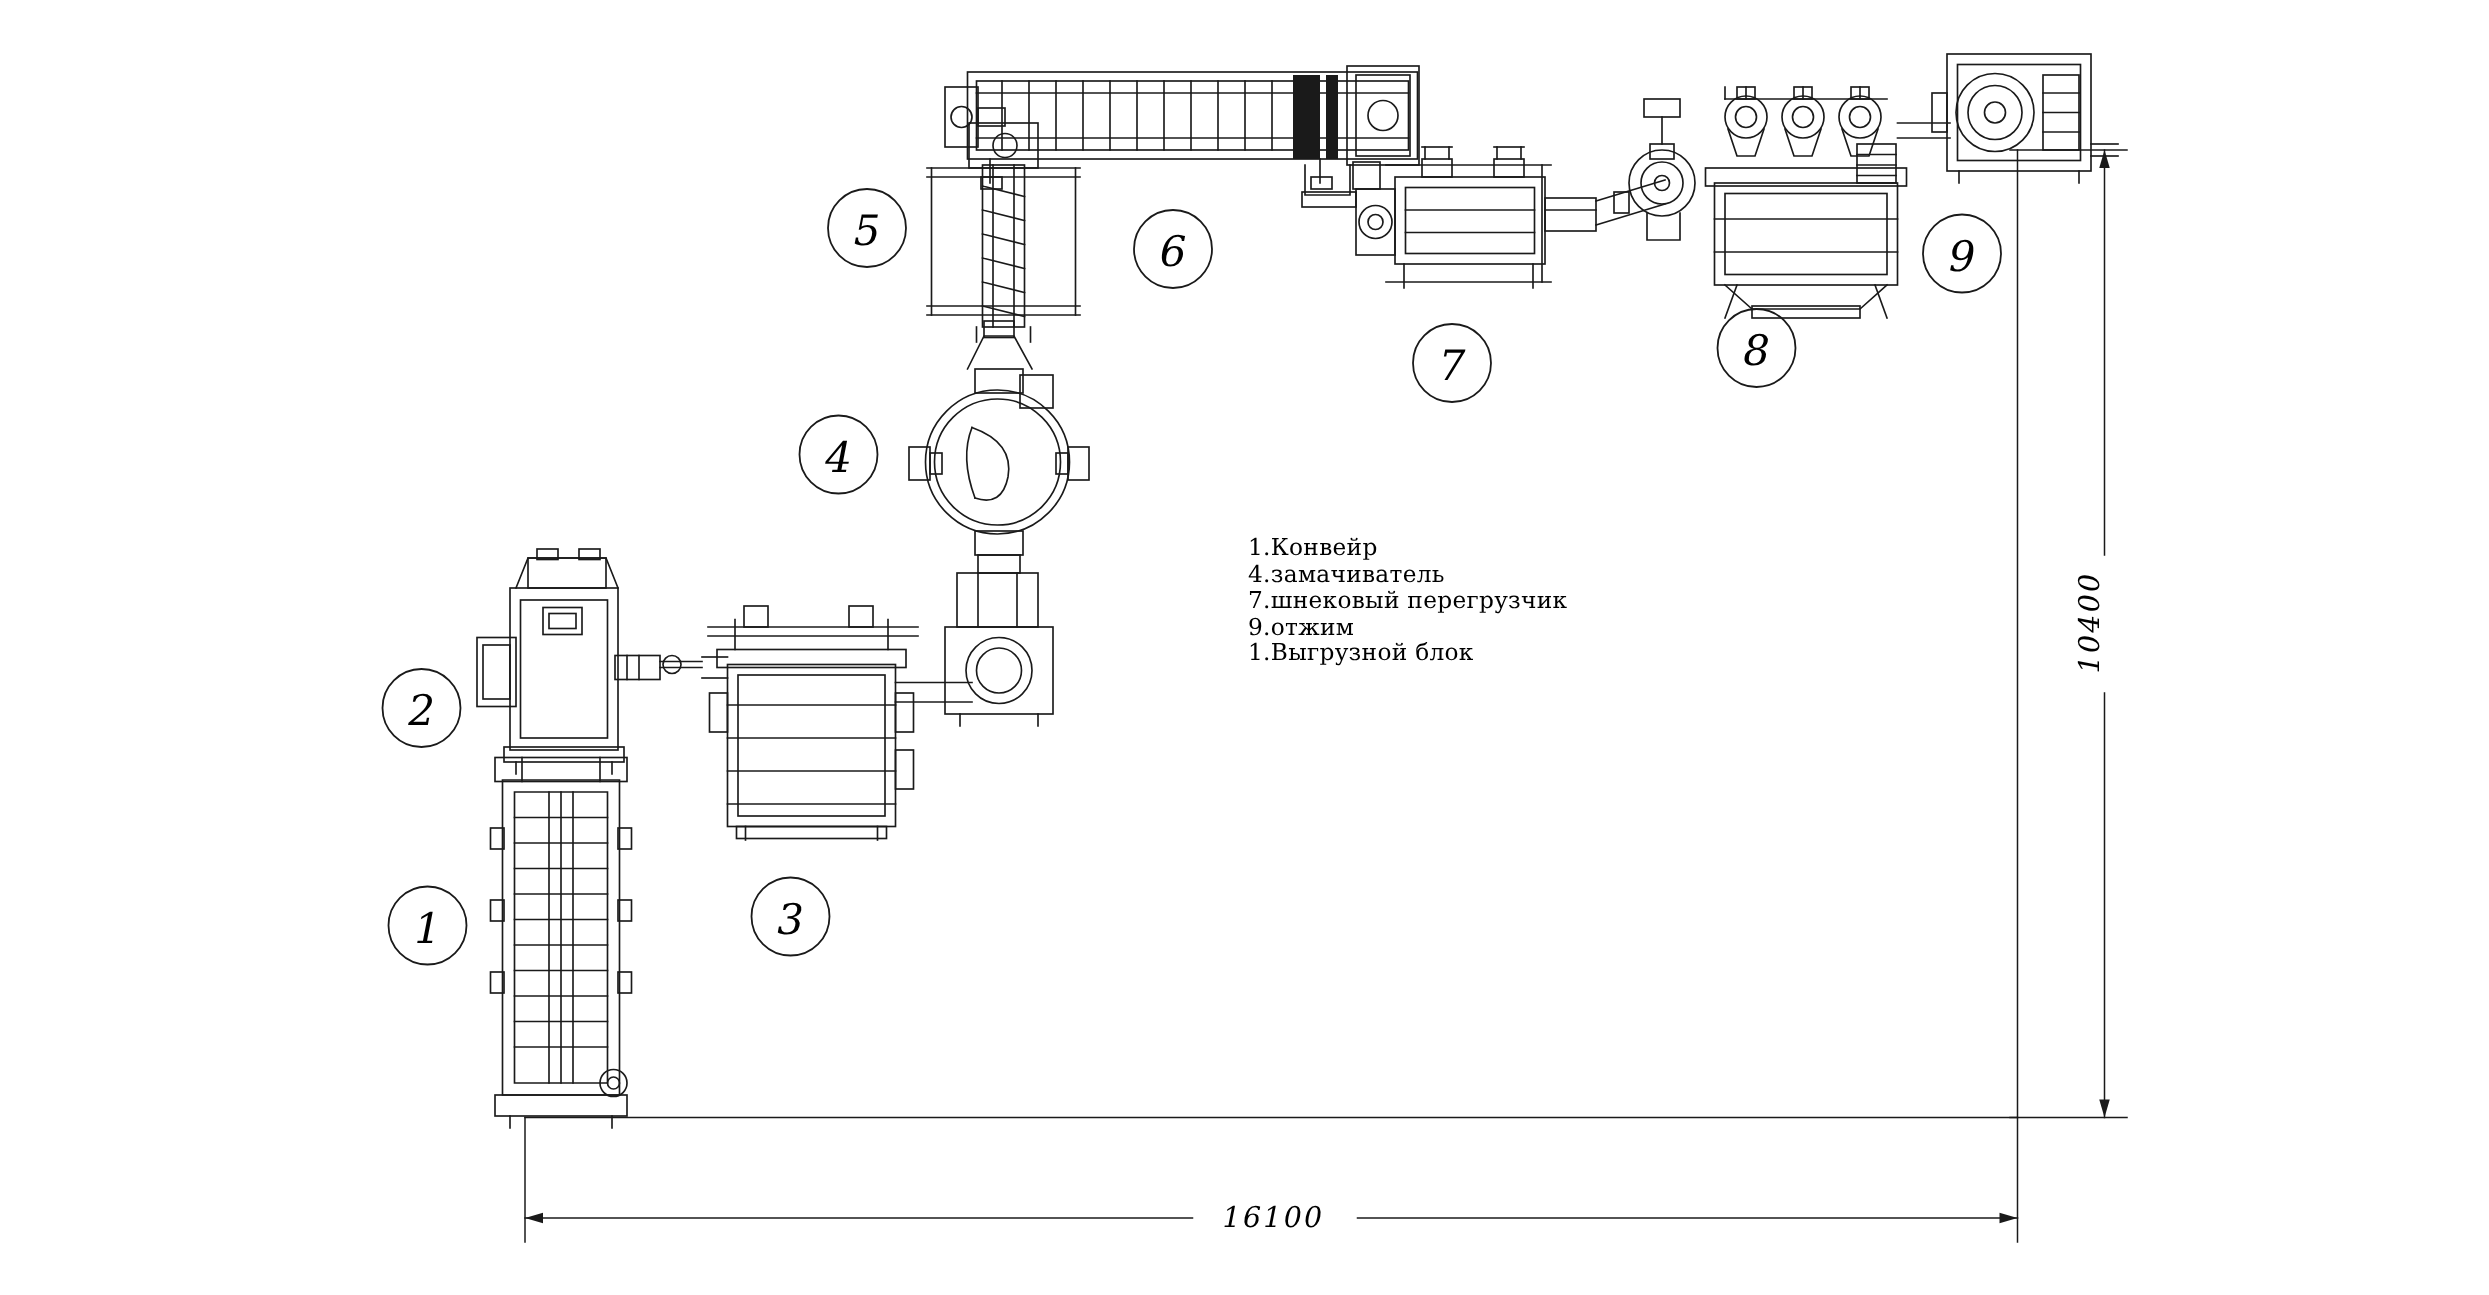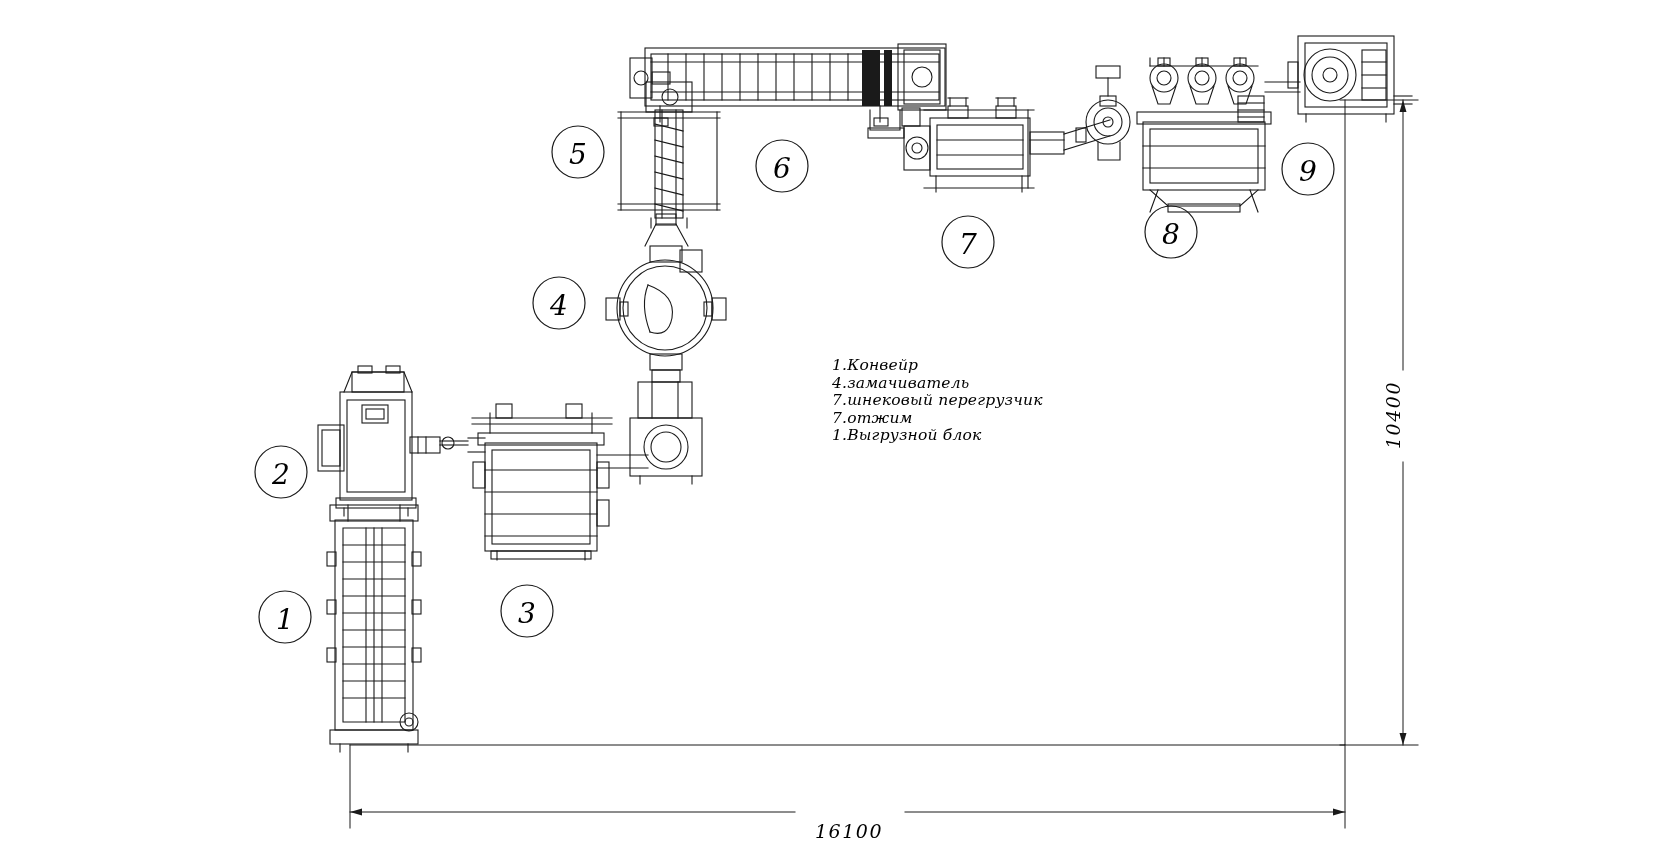--- a/index.html
+++ b/index.html
@@ -18,21 +18,20 @@
   #stage svg {
     position: absolute;
     left: 0;
     top: 0;
   }
   .legend {
     position: absolute;
     left: 832px;
     top: 357px;
     font-family: "DejaVu Serif", serif;
-    font-style: italic;
     font-size: 15.5px;
     line-height: 17.5px;
     color: #000000;
     white-space: nowrap;
   }
   .legend div {
     letter-spacing: 0.2px;
   }
   .callout-label {
     position: absolute;
@@ -434,20 +433,20 @@
   <div class="callout-label" style="left:578px; top:154px;">5</div>
   <div class="callout-label" style="left:782px; top:168px;">6</div>
   <div class="callout-label" style="left:968px; top:244px;">7</div>
   <div class="callout-label" style="left:1171px; top:234px;">8</div>
   <div class="callout-label" style="left:1308px; top:171px;">9</div>
 
   <div class="legend">
     <div>1.Конвейр</div>
     <div>4.замачиватель</div>
     <div>7.шнековый перегрузчик</div>
-    <div>7.отжим</div>
+    <div>9.отжим</div>
     <div>1.Выгрузной блок</div>
   </div>
 
-  <div class="dim-label horizontal" style="left:849px; top:812px;margin-top:19px;">16100</div>
+  <div class="dim-label horizontal" style="left:849px; top:812px;">16100</div>
   <div class="dim-label vertical" style="left:1393px; top:415px;">10400</div>
 
 </div>
 
 </body></html>

